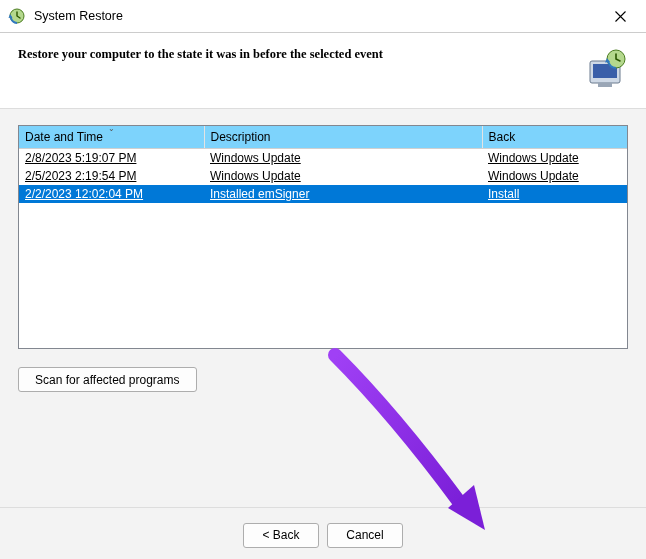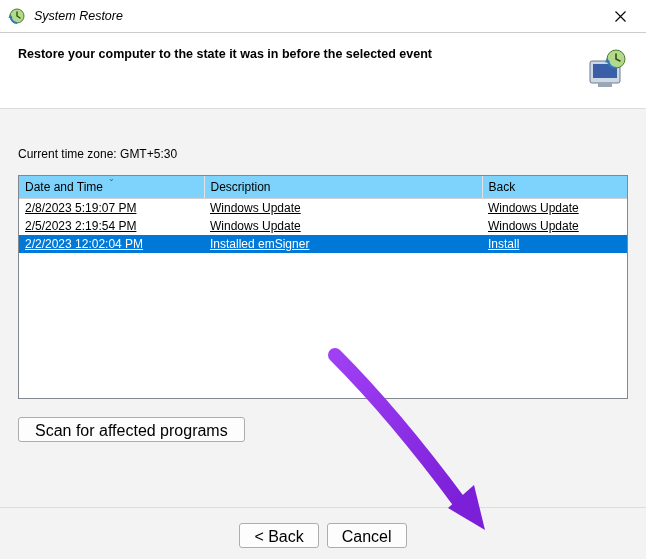--- a/index.html
+++ b/index.html
@@ -12,21 +12,20 @@
       overflow: hidden;
       position: relative;
     }
     .titlebar {
       height: 30px;
       display: flex;
       align-items: center;
       padding: 16px 8px;
       border-bottom: 1px solid #ccc;
       background: #fff;
-      font-style: italic;
     }
     .titlebar .title-icon {
       width: 18px;
       height: 18px;
       margin-right: 8px;
     }
     .titlebar .title-text {
       font-size: 12.5px;
       color: #000;
     }
@@ -40,20 +39,21 @@
       cursor: pointer;
     }
     .titlebar .close-btn svg { width: 11px; height: 11px; }
     .header-section {
       padding: 14px 18px 14px 18px;
       display: flex;
       align-items: flex-start;
       border-bottom: 1px solid #ddd;
       background: #fff;
       height: 76px;
+      font-family: Liberation Serif, serif;
     }
     .header-section .header-text {
       font-size: 12.5px;
       font-weight: bold;
       color: #000;
       flex: 1;
     }
     .header-section .header-icon {
       width: 44px;
       height: 44px;
@@ -131,21 +131,21 @@
       align-items: center;
       justify-content: center;
     }
     .checkbox svg { width: 11px; height: 11px; }
     .checkbox-label { font-size: 12px; color: #000; }
     .btn {
       background: #fdfdfd;
       border: 1px solid #adadad;
       border-radius: 3px;
       padding: 4px 14px;
-      font-size: 16px;
+      font-size: 12px;
       font-family: inherit;
       cursor: pointer;
       min-width: 76px;
       height: 25px;
     }
     .btn-wide { min-width: 160px; padding: 4px 16px; }
     .btn-highlight { border: 1px solid #0078d7; background: #fdfdfd; }
     .footer {
       height: 54px;
       display: flex;
@@ -192,21 +192,20 @@
       <rect x="14" y="36" width="14" height="4" fill="#9aa6b6"></rect>
       <circle cx="32" cy="12" r="9" fill="#b4d88d" stroke="#4a7c1f" stroke-width="1"></circle>
       <path d="M32 7 L32 12 L36 14" stroke="#2a5500" stroke-width="1.6" fill="none" stroke-linecap="round"></path>
       <path d="M24 14 A9 9 0 0 0 32 21" stroke="#3078c0" stroke-width="2" fill="none"></path>
       <polygon points="23,11 26,15 21,15.5" fill="#3078c0"></polygon>
     </svg>
   </span>
 </div>
 
 <div class="content">
-  <div class="tz-label">Current time zone: GMT+5:30</div>
 
   <div class="table-container">
     <table>
       <colgroup>
         <col class="col-date">
           <col class="col-desc">
           <col class="col-type">
       </colgroup>
       <thead>
         <tr>

